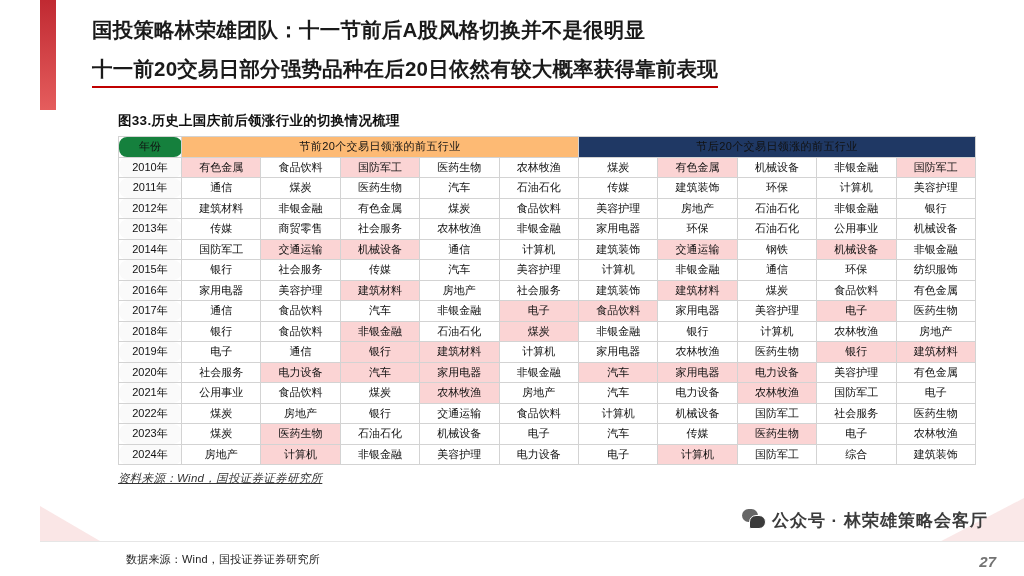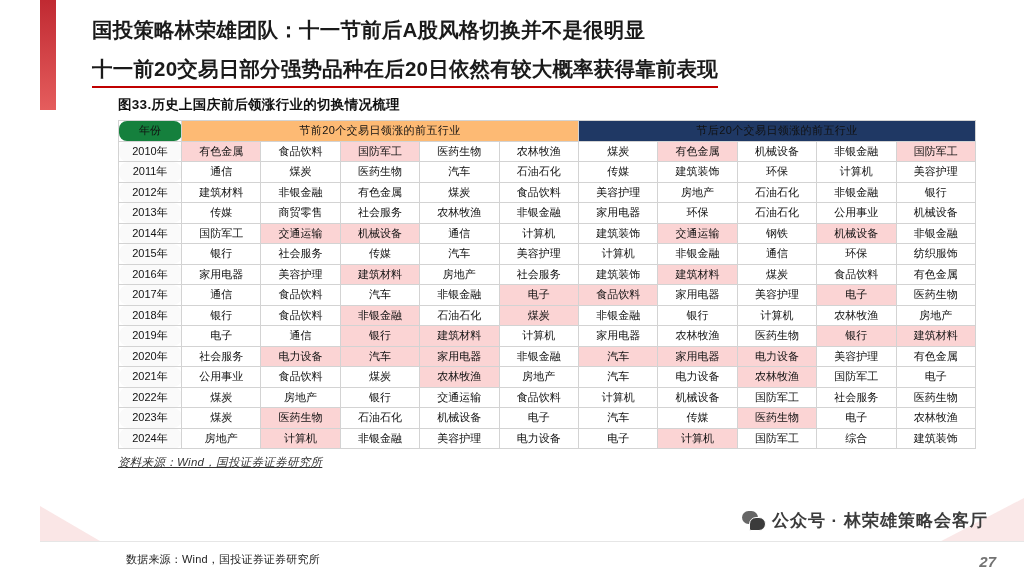--- a/index.html
+++ b/index.html
@@ -65,21 +65,21 @@
     letter-spacing: 0.2px;
     white-space: nowrap;
     display: inline-block;
     padding-bottom: 3px;
     border-bottom: 2px solid #c00000;
   }
 
   .figure-wrap {
     position: absolute;
     left: 78px;
-    top: 96px;
+    top: 112px;
     width: 868px;
   }
   .fig-caption {
     font-size: 13.5px;
     color: #111;
     font-weight: 600;
     margin-bottom: 6px;
     letter-spacing: 0.3px;
   }
 
@@ -170,21 +170,20 @@
     font-size: 15px;
     color: #737373;
     font-weight: bold;
     font-style: italic;
   }
   .brand {
     position: absolute;
     right: 36px;
     bottom: 44px;
     display: flex;
-    align-items: center;
     gap: 8px;
   }
   .brand-icon {
     width: 22px;
     height: 19px;
     position: relative;
   }
   .brand-icon .b1 {
     position: absolute;
     left: 0; top: 0;

